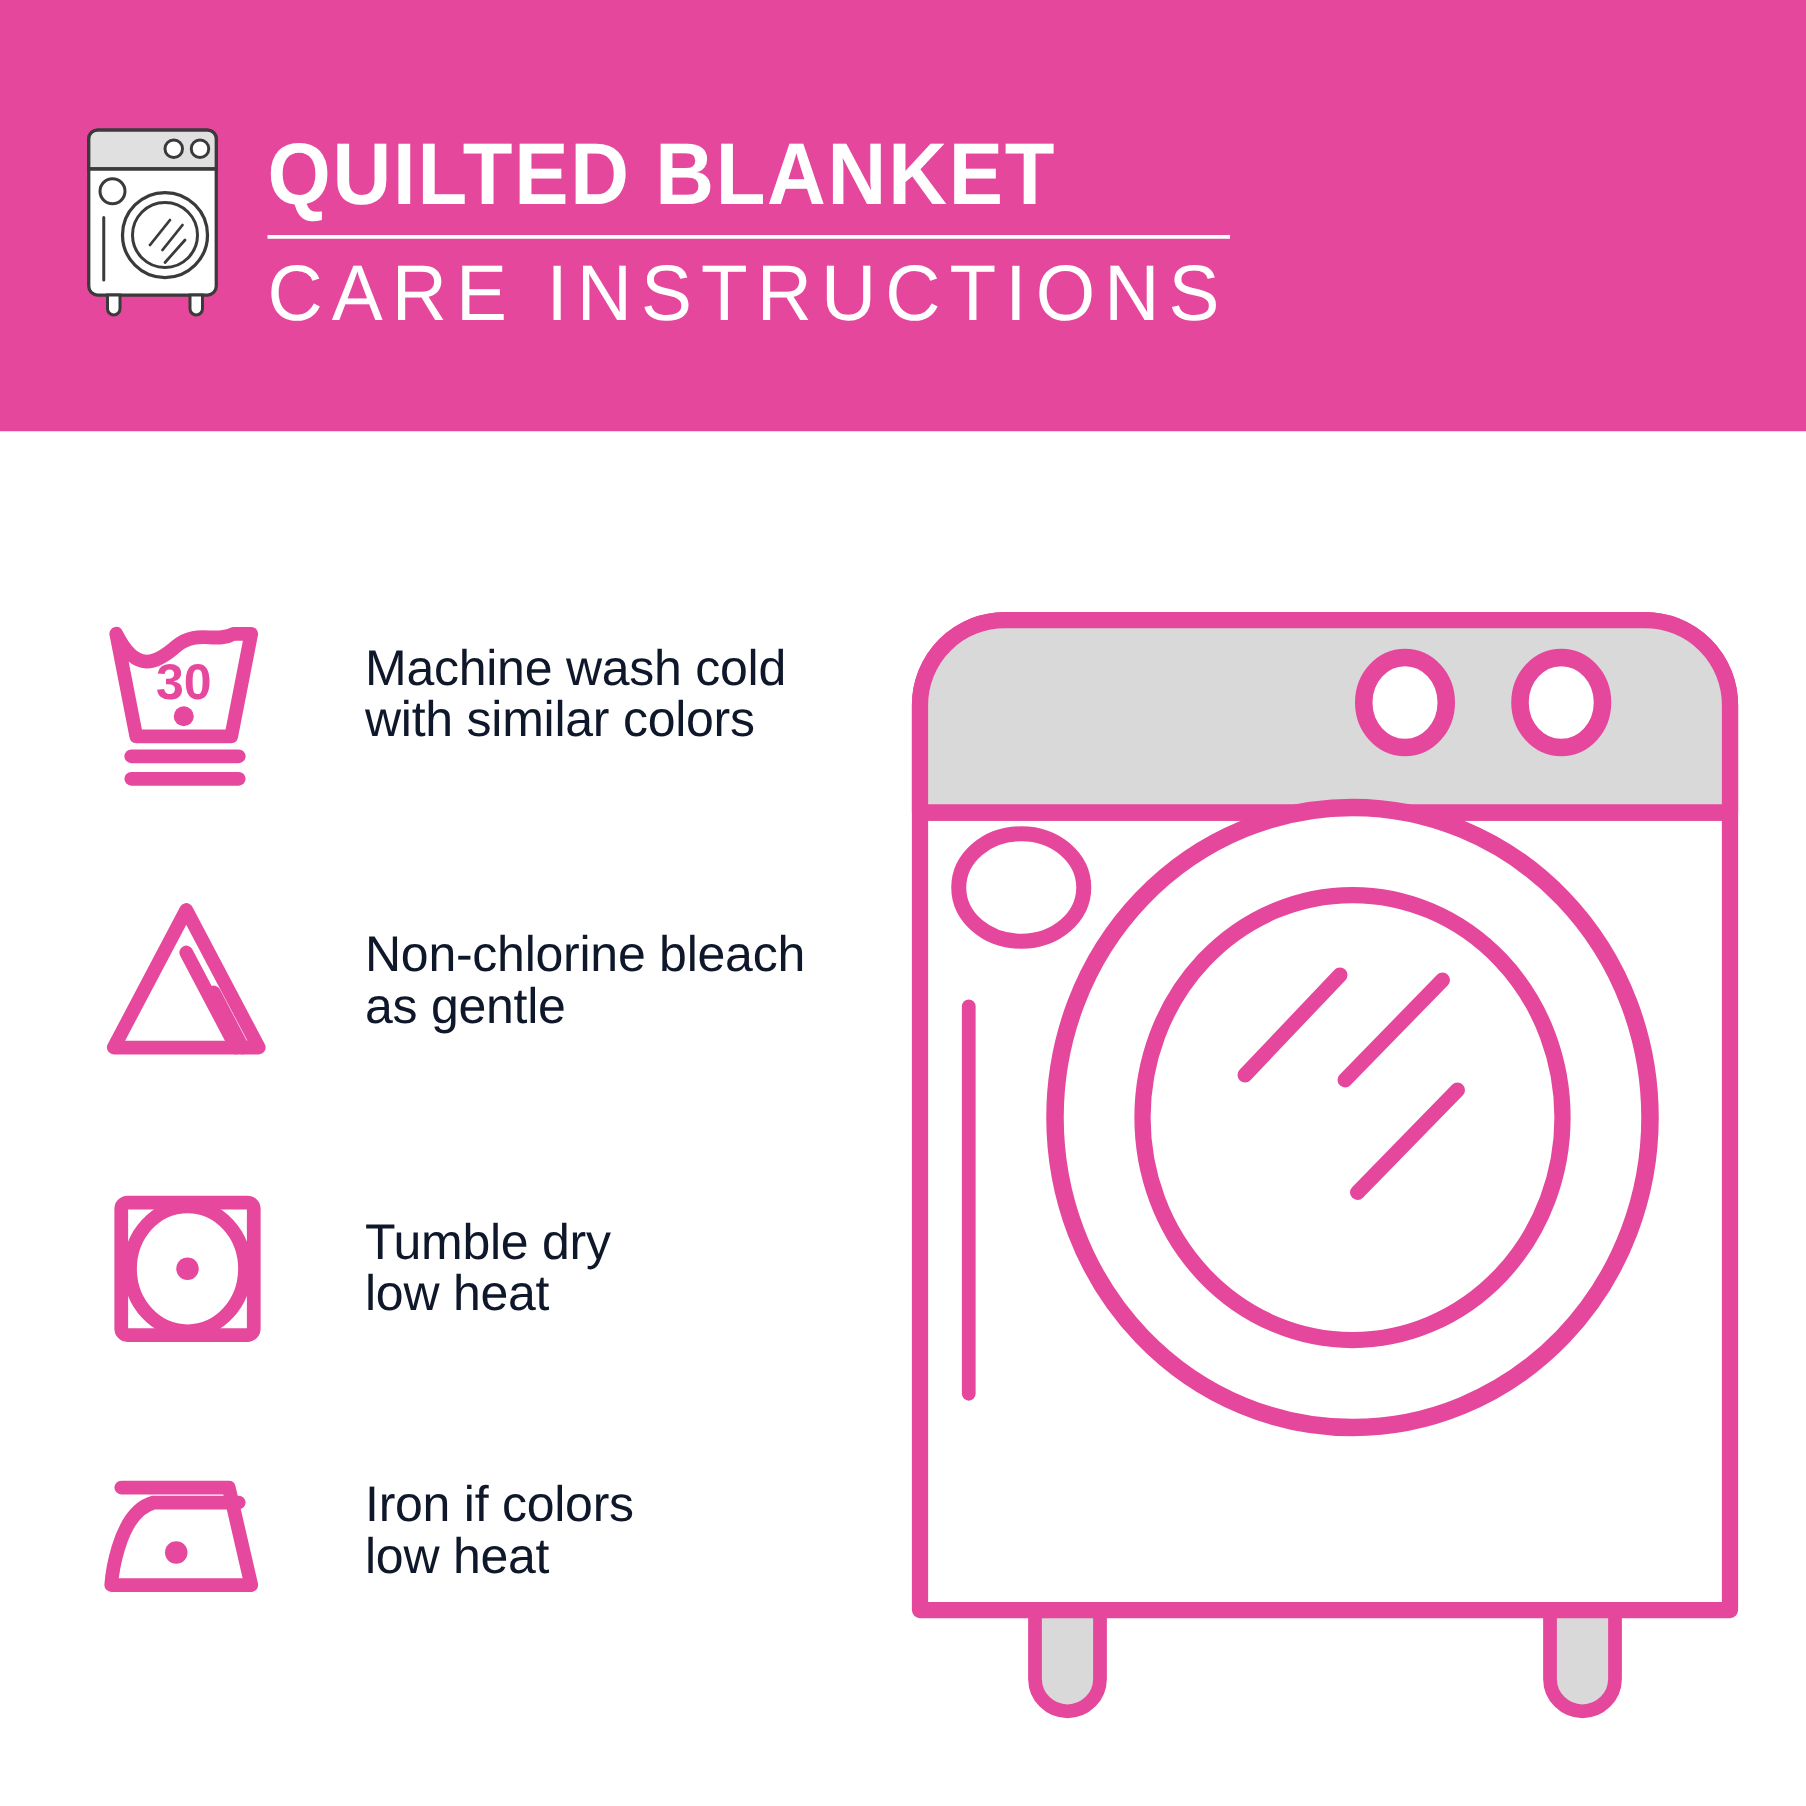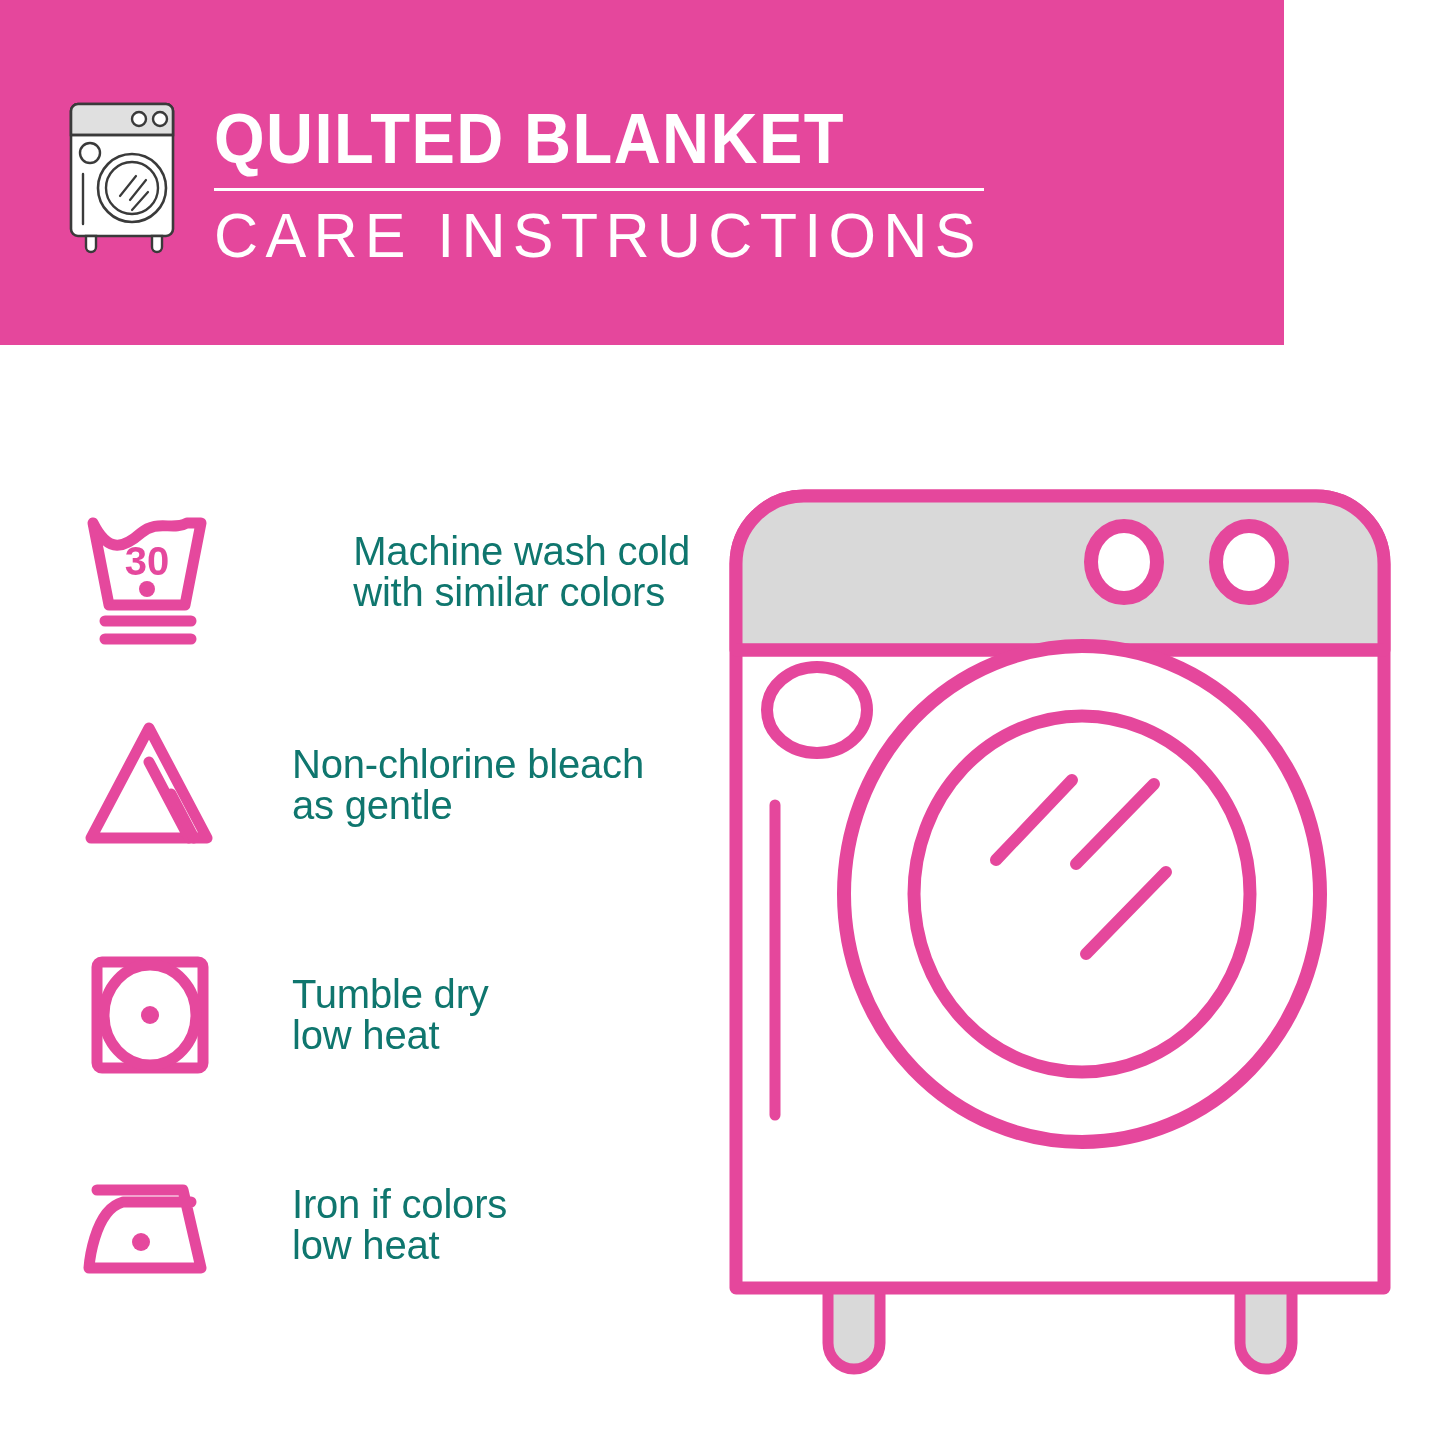--- a/index.html
+++ b/index.html
@@ -13,21 +13,21 @@
     font-family: "Liberation Sans", sans-serif;
     overflow: hidden;
     position: relative;
   }
 
   
   .header {
     position: absolute;
     left: 0;
     top: 0;
-    width: 1284px;
+    width: 1445px;
     height: 345px;
     background: #e5479c;
     box-sizing: border-box;
   }
   .header-inner {
     position: absolute;
     left: 60px;
     top: 96px;
     display: flex;
     align-items: flex-start;
@@ -80,37 +80,37 @@
     width: 700px;
     height: 1100px;
   }
   .care-row {
     position: absolute;
     left: 70px;
     width: 620px;
     display: flex;
     align-items: center;
   }
-  .care-row.r0 { top: 152px; justify-content: space-between; }
+  .care-row.r0 { top: 136px; }
   .care-row.r1 { top: 365px; }
   .care-row.r2 { top: 595px; align-items: center; }
   .care-row.r3 { top: 805px; }
 
   .care-icon {
     width: 160px;
     flex: 0 0 160px;
     display: flex;
     align-items: center;
     justify-content: center;
   }
   .care-text {
     margin-left: 62px;
     font-size: 40px;
     line-height: 41px;
-    color: #0f766e;
+    color: #0f172a;
     font-weight: normal;
     letter-spacing: -0.2px;
   }
   .care-text .ln { display: block; }
 
   
   .washer-wrap {
     position: absolute;
     left: 700px;
     top: 460px;

